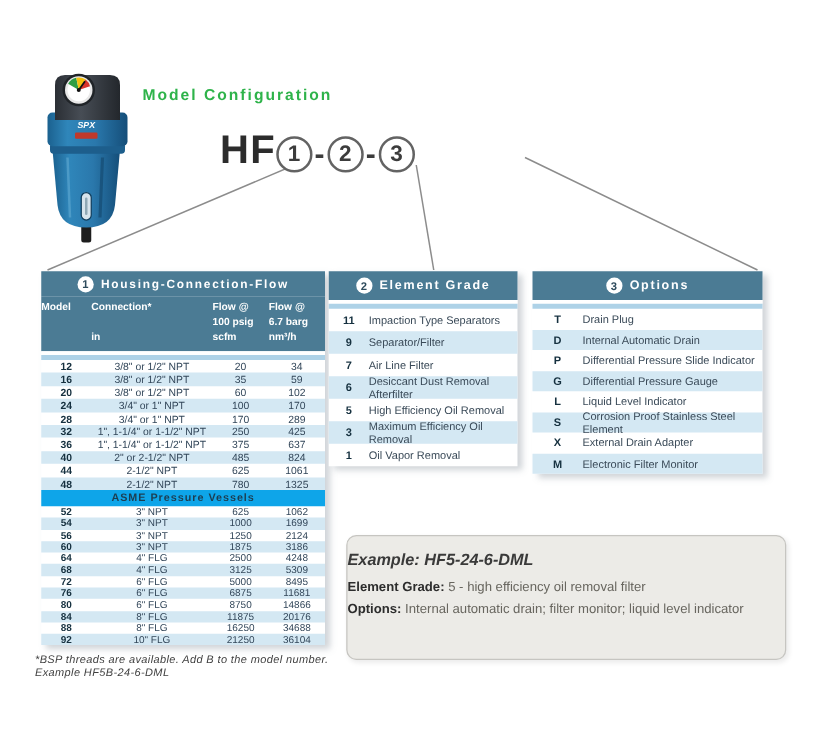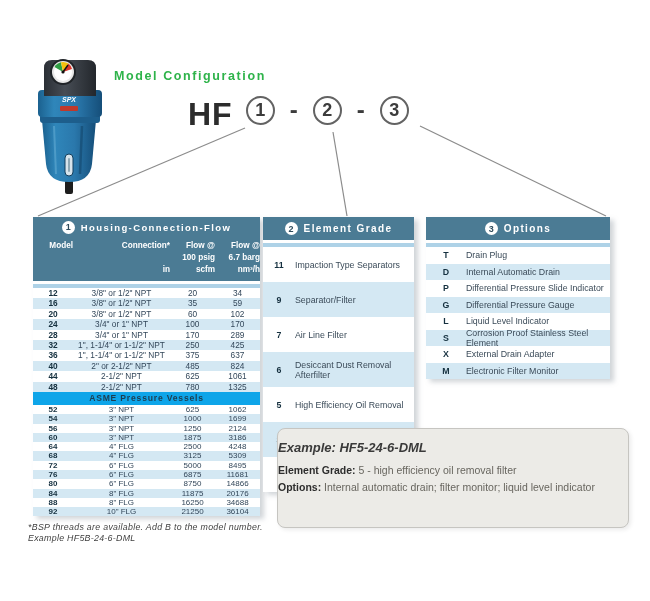--- a/index.html
+++ b/index.html
@@ -10,56 +10,56 @@
   #lines { position:absolute; left:0; top:0; width:650px; height:601px; pointer-events:none; }
 
   
   .filter-img { position:absolute; left:30px; top:46px; width:80px; height:152px; }
 
   
   .page-title { position:absolute; left:114px; top:69px; font-size:12.5px; font-weight:bold;
     color:#2eb34a; letter-spacing:1.6px; }
 
   
-  .code-row { position:absolute; left:188px; top:96px; height:42px; display:flex; align-items:flex-start; gap:13px; }
+  .code-row { position:absolute; left:176px; top:96px; height:42px; display:flex; align-items:flex-end; }
   .code-prefix { font-size:32px; font-weight:bold; letter-spacing:1px; color:#2c2c2c; }
   .num-circle { width:29px; height:29px; border:2px solid #636363; border-radius:50%;
     background:#fff; display:grid; place-items:center; font-size:18px; font-weight:bold; color:#3c3c3c; }
   .code-dash { font-size:24px; font-weight:bold; color:#3c3c3c; width:12px; text-align:center; }
 
   
   .tbl { position:absolute; background:#fff; box-shadow:4px 3px 5px rgba(120,132,144,0.35); }
   .hdrbar { background:#4b7b94; color:#fff; display:flex; align-items:center; justify-content:center; gap:6px; }
   .hdrtitle { font-weight:bold; letter-spacing:1.4px; }
   .badge { background:#fff; color:#2e4b5c; border-radius:50%; width:13px; height:13px;
     display:grid; place-items:center; font-size:9px; font-weight:bold; flex:0 0 13px; }
   .gap { height:3px; background:#fff; }
   .strip { height:4px; background:#aed2e7; }
   .alt { background:#d4e8f3; }
 
   
   .t1 { left:33px; top:217px; width:227px; }
   .t1 .hdrbar { height:20px; font-size:9.5px; }
   .t1cols { background:#4b7b94; color:#fff; display:grid; grid-template-columns:40px 97px 45px 45px;
     padding:3px 0 5px 0; }
-  .t1cols .hcol { text-align:right; }
+  .t1cols .hcol { text-align:left; }
   .t1cols .hl { display:block; height:12px; line-height:12px; font-size:8.2px; font-weight:bold; }
   .r1 { display:flex; height:10.4px; line-height:10.4px; font-size:8.3px; color:#33475a; }
   .r1 .cm { width:40px; text-align:center; font-weight:bold; color:#15303f; }
   .r1 .cc { width:97px; text-align:center; }
   .r1 .cf { width:45px; text-align:center; }
   .asme-rows .r1 { height:9.3px; line-height:9.3px; font-size:8px; }
   .asme-hdr { height:13px; line-height:13px; background:#0ea5e9; color:#1d3d50; font-weight:bold;
     font-size:8.6px; text-align:center; letter-spacing:0.8px; }
 
   
   .t2 { left:263px; top:217px; width:151px; }
   .t3 { left:426px; top:217px; width:184px; }
   .t2 .hdrbar, .t3 .hdrbar { height:23px; font-size:10px; }
-  .r2 { display:flex; align-items:center; height:35px; font-size:8.8px; color:#3a4a58; }
+  .r2 { display:flex; align-items:center; height:18px; font-size:8.8px; color:#3a4a58; }
   .t3 .r2 { height:16.5px; }
   .r2 .code { width:32px; text-align:center; font-weight:bold; color:#15303f; flex:0 0 32px; }
   .t3 .r2 .code { width:40px; flex:0 0 40px; }
   .r2 .lbl { flex:1; text-align:left; }
 
   
   .footnote { position:absolute; left:28px; top:522px; width:270px; font-style:italic;
     font-size:8.8px; line-height:11px; color:#3f3f3f; letter-spacing:0.3px; }
 
   

